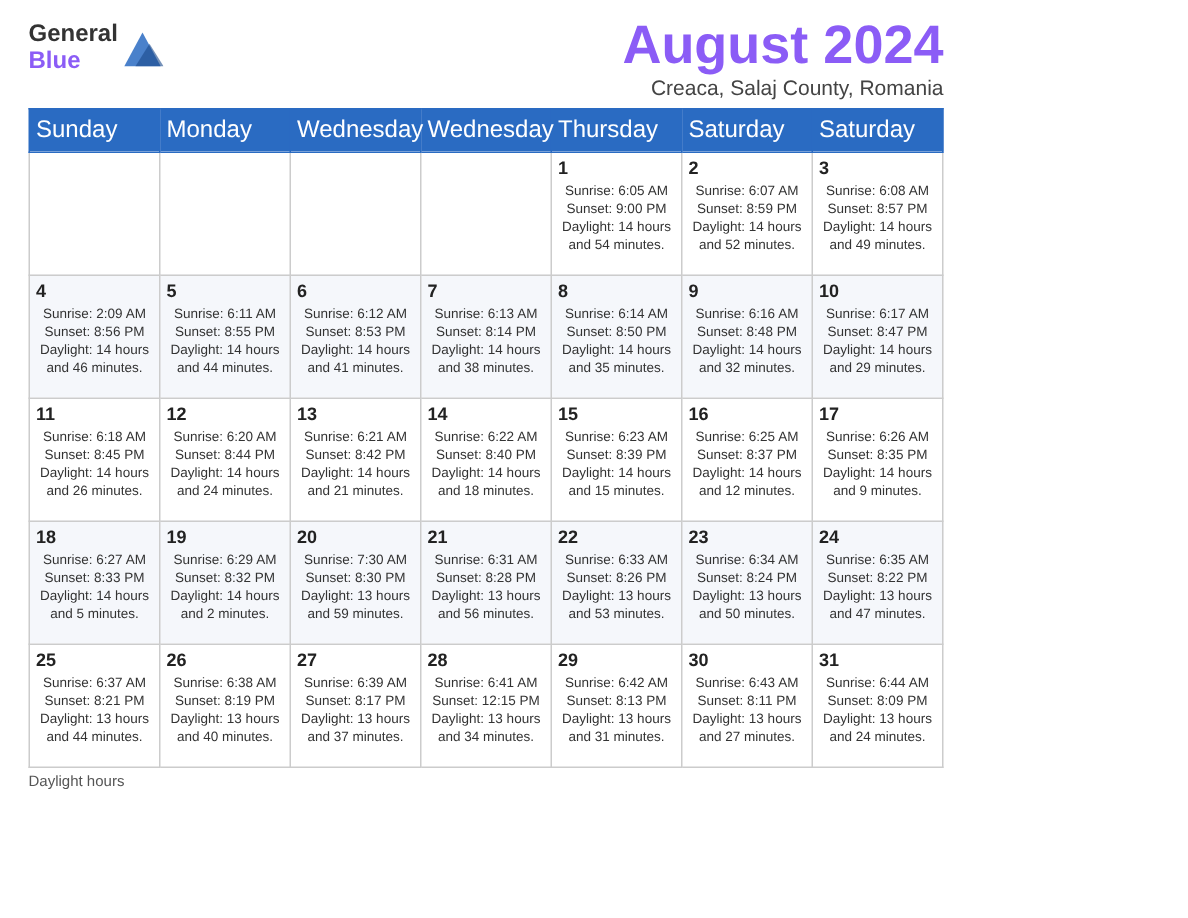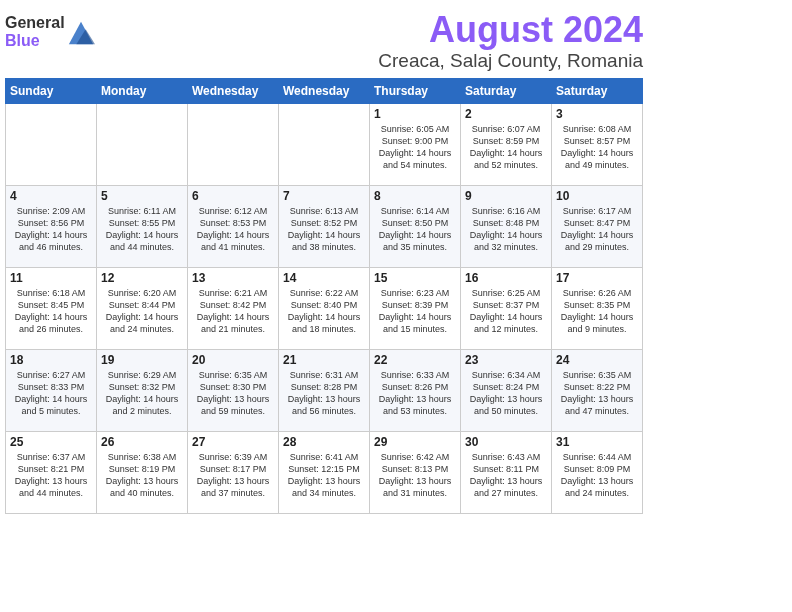--- a/index.html
+++ b/index.html
@@ -6,21 +6,21 @@
     body {
       width: 792px;
       height: 612px;
       font-family: Arial, sans-serif;
       background: #fff;
       overflow: hidden;
     }
     .page {
       width: 648px;
       height: 612px;
-      padding: 10px 5px;
+      padding: 10px 19px;
     }
     .header {
       display: flex;
       justify-content: space-between;
       align-items: flex-start;
       margin-bottom: 6px;
     }
     .logo {
       display: flex;
       align-items: center;
@@ -49,33 +49,33 @@
     .title-block {
       text-align: right;
     }
     .month-title {
       font-size: 36px;
       font-weight: bold;
       color: #8b5cf6;
       line-height: 1.1;
     }
     .location {
-      font-size: 19px;
+      font-size: 14px;
       color: #444;
     }
     .calendar {
       width: 100%;
       border-collapse: collapse;
       table-layout: fixed;
     }
     .calendar th {
       background: #2a6bc2;
       color: #fff;
-      font-size: 12px;
-      font-weight: bold;
+      font-size: 16px;
+      font-weight: normal;
       padding: 5px 4px;
       text-align: left;
       border: 1px solid #2a6bc2;
     }
     .calendar td {
       border: 1px solid #ccc;
       vertical-align: top;
       padding: 3px 4px;
       font-size: 9.5px;
       color: #333;
@@ -183,21 +183,21 @@
           <td>
             <span class="day-num">6</span>
             <div class="cell-content">Sunrise: 6:12 AM
 Sunset: 8:53 PM
 Daylight: 14 hours
 and 41 minutes.</div>
           </td>
           <td>
             <span class="day-num">7</span>
             <div class="cell-content">Sunrise: 6:13 AM
-Sunset: 8:52 PM
+Sunset: 8:14 PM
 Daylight: 14 hours
 and 38 minutes.</div>
           </td>
           <td>
             <span class="day-num">8</span>
             <div class="cell-content">Sunrise: 6:14 AM
 Sunset: 8:50 PM
 Daylight: 14 hours
 and 35 minutes.</div>
           </td>
@@ -277,21 +277,21 @@
           </td>
           <td>
             <span class="day-num">19</span>
             <div class="cell-content">Sunrise: 6:29 AM
 Sunset: 8:32 PM
 Daylight: 14 hours
 and 2 minutes.</div>
           </td>
           <td>
             <span class="day-num">20</span>
-            <div class="cell-content">Sunrise: 6:35 AM
+            <div class="cell-content">Sunrise: 7:30 AM
 Sunset: 8:30 PM
 Daylight: 13 hours
 and 59 minutes.</div>
           </td>
           <td>
             <span class="day-num">21</span>
             <div class="cell-content">Sunrise: 6:31 AM
 Sunset: 8:28 PM
 Daylight: 13 hours
 and 56 minutes.</div>
@@ -365,13 +365,16 @@
             <span class="day-num">31</span>
             <div class="cell-content">Sunrise: 6:44 AM
 Sunset: 8:09 PM
 Daylight: 13 hours
 and 24 minutes.</div>
           </td>
         </tr>
       </tbody>
   </table>
 
+  <div class="footer">
+    <span>Daylight hours</span>
+  </div>
 </div>
 
 </body></html>

